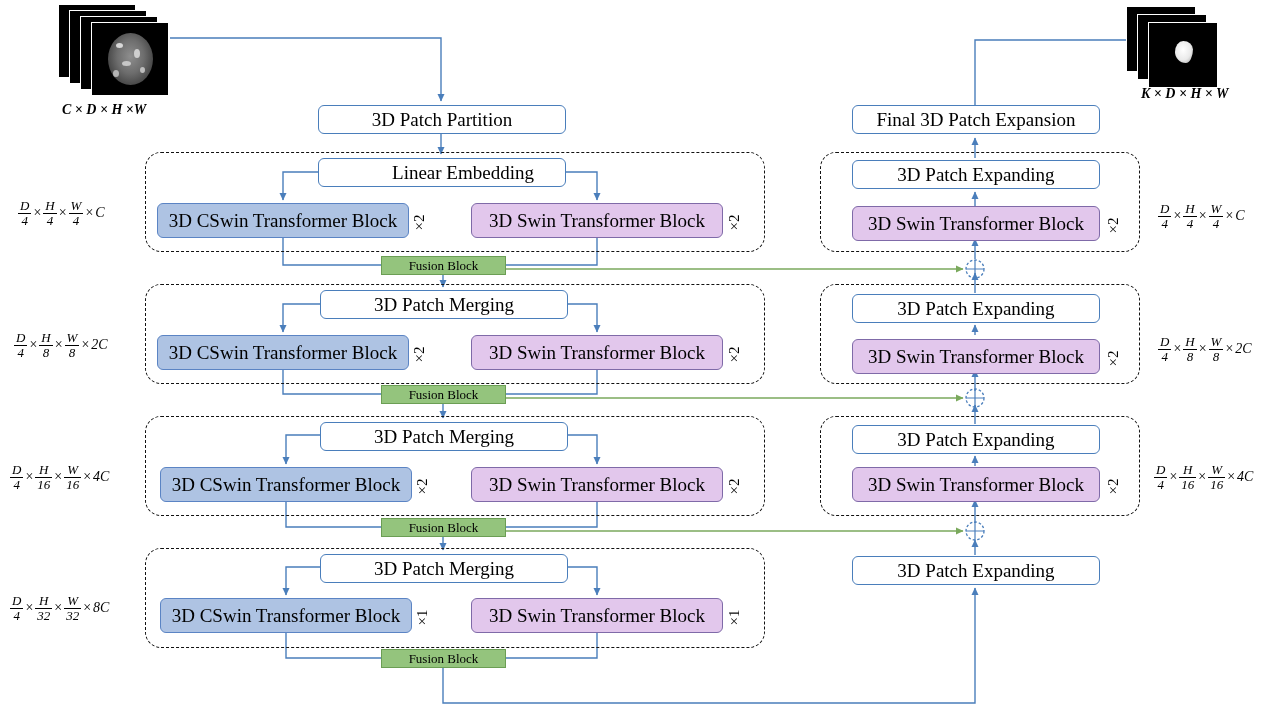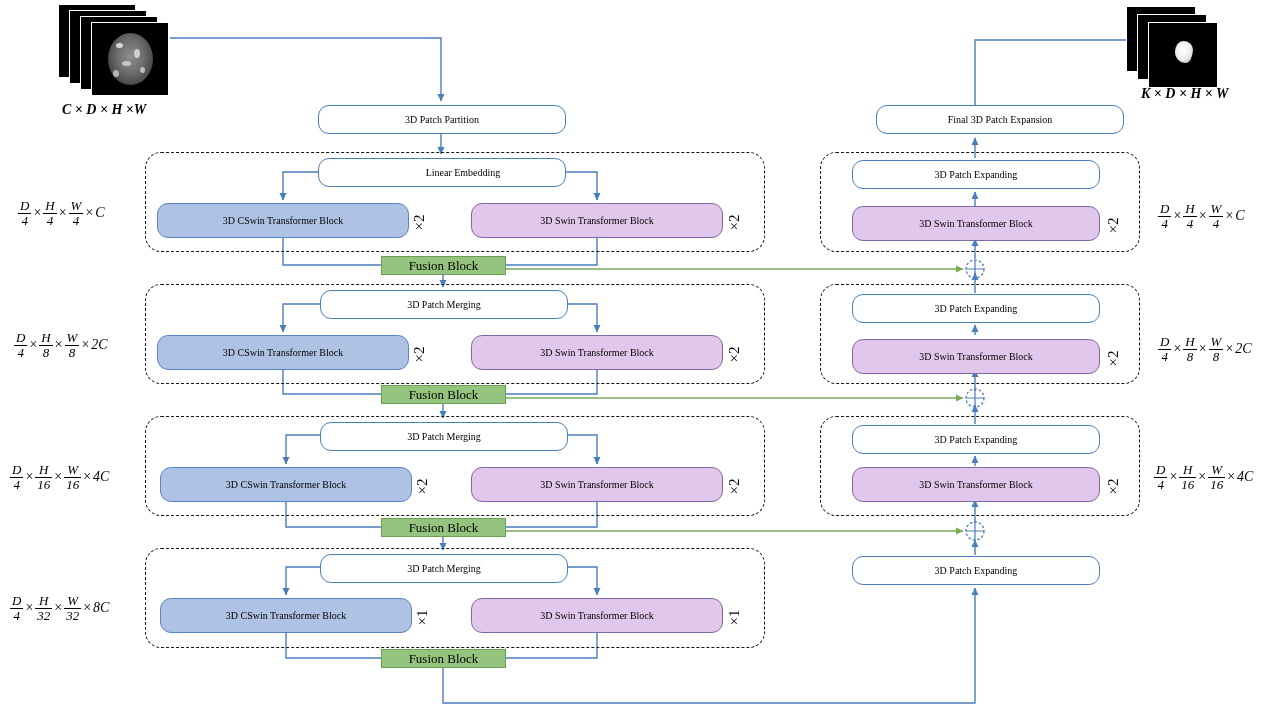--- a/index.html
+++ b/index.html
@@ -3,21 +3,21 @@
 <meta charset="utf-8">
 <style>
   html,body{margin:0;padding:0;background:#ffffff;}
   body{width:1280px;height:720px;overflow:hidden;
        font-family:"Liberation Serif","DejaVu Serif",serif;color:#000;}
   #canvas{position:relative;width:1280px;height:720px;}
 
   svg#wires{position:absolute;left:0;top:0;width:1280px;height:720px;pointer-events:none;}
 
   .node{position:absolute;box-sizing:border-box;display:flex;align-items:center;
-        justify-content:center;border-radius:11px;font-size:10px;line-height:1;
+        justify-content:center;border-radius:6px;font-size:19px;line-height:1;
         white-space:nowrap;}
   .plain{background:#ffffff;border:1.3px solid #4a7ebb;}
   .cswin{background:#aec3e3;border:1.3px solid #5b84c4;}
   .swin {background:#e2c7ec;border:1.3px solid #7f6aa8;}
   .fusion{background:#94c47d;border:1.2px solid #6b9e54;border-radius:0;font-size:13px;}
 
   .dashbox{position:absolute;box-sizing:border-box;border:1.7px dashed #111;
            border-radius:16px;background:transparent;}
 
   .xlabel{position:absolute;font-size:15px;
@@ -135,21 +135,21 @@
     <div class="slice" style="left:0px;top:0px;width:68px;height:64px;"></div>
     <div class="slice" style="left:11px;top:8px;width:68px;height:64px;"></div>
     <div class="brainwrap" style="left:22px;top:16px;width:68px;height:64px;border:1px solid #fff;">
       <div class="blob" style="left:26px;top:18px;width:18px;height:22px;background:radial-gradient(ellipse at 45% 40%, #ffffff 0%, #eaeaea 55%, #9a9a9a 100%);border-radius:46% 54% 40% 60%/50% 38% 62% 50%;"></div>
     </div>
   </div>
   <div class="imgcap" style="left:1141px;top:86px;">K × D × H × W</div>
 
   <div class="node plain" style="left:318px;top:105px;width:248px;height:29px;">3D Patch Partition</div>
 
-  <div class="node plain" style="left:876px;top:105px;width:248px;height:29px;">Final 3D Patch Expansion</div>
+  <div class="node plain" style="left:852px;top:105px;width:248px;height:29px;">Final 3D Patch Expansion</div>
 
   <div class="dashbox" style="left:145px;top:152px;width:620px;height:100px;"></div>
   <div class="node plain" style="left:318px;top:158px;width:248px;height:29px;padding-left:42px;">Linear Embedding</div>
   <div class="node cswin" style="left:157px;top:203px;width:252px;height:35px;">3D CSwin Transformer Block</div>
   <div class="node swin" style="left:471px;top:203px;width:252px;height:35px;">3D Swin Transformer Block</div>
   <div class="xlabel" style="left:412px;top:214px;">×2</div>
   <div class="xlabel" style="left:727px;top:214px;">×2</div>
   <div class="node fusion" style="left:381px;top:256px;width:125px;height:19px;">Fusion Block</div>
   <div class="dimlab" style="left:18px;top:200px;">
     <span class="frac"><span class="num">D</span><span class="den">4</span></span><span class="op">×</span><span class="frac"><span class="num">H</span><span class="den">4</span></span><span class="op">×</span><span class="frac"><span class="num">W</span><span class="den">4</span></span><span class="op">×</span><span>C</span>

